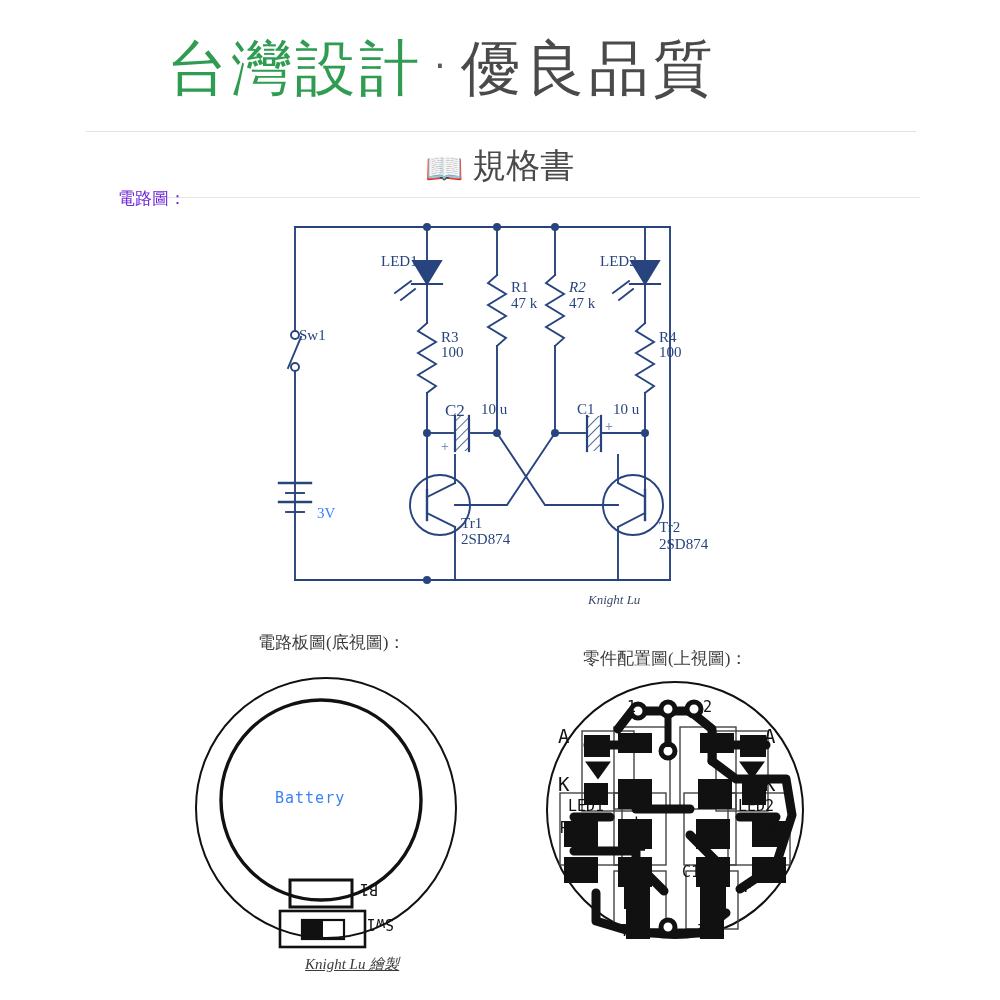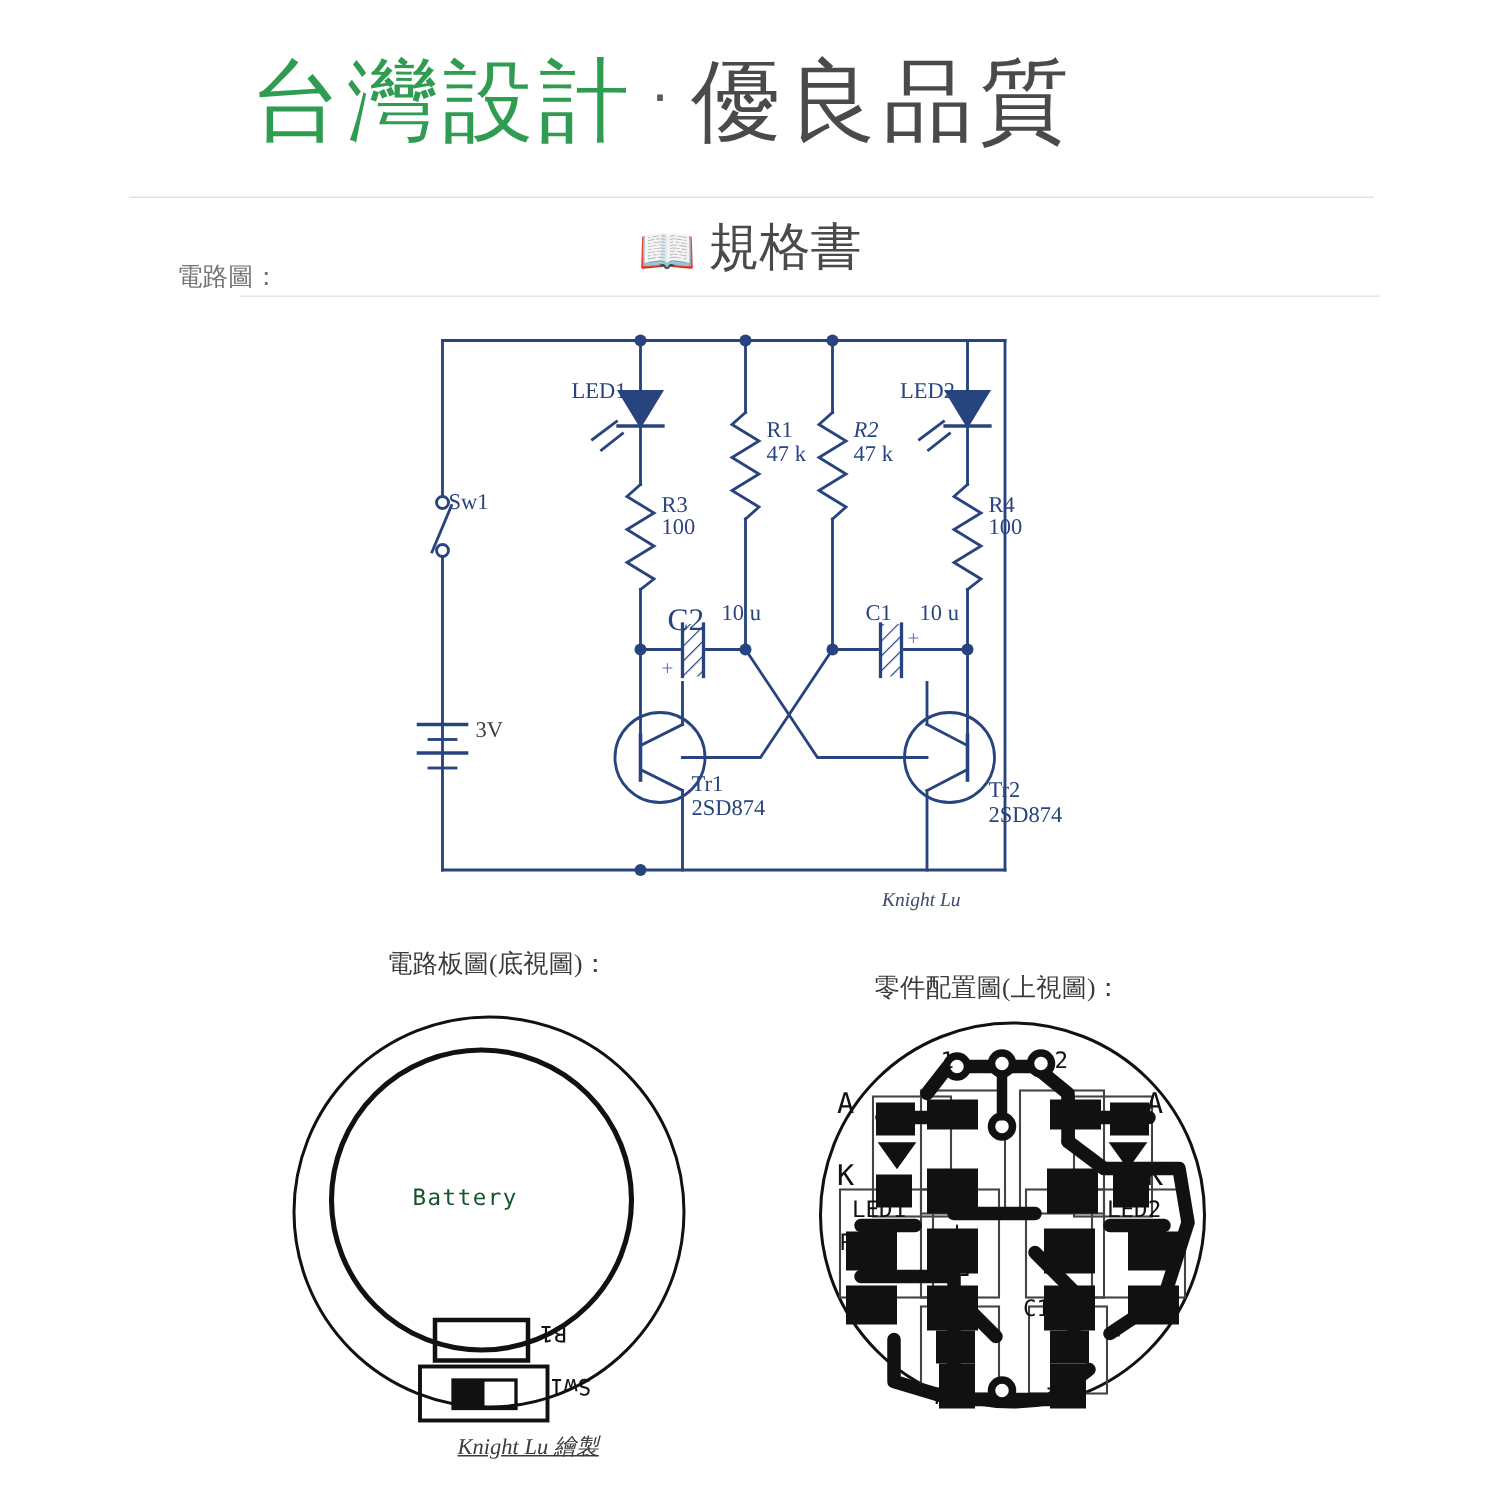--- a/index.html
+++ b/index.html
@@ -66,24 +66,24 @@
     left: 160px;
     top: 197px;
     width: 760px;
     height: 1px;
     background: #e6e6e6;
   }
 
   .label-circuit {
     position: absolute;
     left: 118px;
-    top: 174px;
+    top: 188px;
     font-size: 17px;
     line-height: 22px;
-    color: #737373;
+    color: #6d28d9;
     white-space: nowrap;
     font-family: "Liberation Serif", "DejaVu Serif", serif;
   }
 
   
   .cap {
     position: absolute;
     font-size: 17px;
     line-height: 22px;
     color: #3b3b3b;
@@ -236,38 +236,38 @@
     <circle cx="172" cy="375" r="4"></circle>
   </g>
 
   <g fill="#ffffff" stroke="#28447e" stroke-width="1.9">
     <circle cx="40" cy="130" r="4"></circle>
     <circle cx="40" cy="162" r="4"></circle>
   </g>
 </svg>
 
   <div style="position:absolute;left:44px;top:122px;font-size:15px;color:#28447e;">Sw1</div>
-  <div style="position:absolute;left:62px;top:274px;font-size:15px;color:#404040;">3V</div>
+  <div style="position:absolute;left:62px;top:300px;font-size:15px;color:#3b82f6;">3V</div>
 
   <div style="position:absolute;left:126px;top:48px;font-size:15px;color:#28447e;">LED1</div>
   <div style="position:absolute;left:345px;top:48px;font-size:15px;color:#28447e;">LED2</div>
 
   <div style="position:absolute;left:186px;top:124px;font-size:15px;color:#28447e;">R3</div>
   <div style="position:absolute;left:186px;top:139px;font-size:15px;color:#28447e;">100</div>
 
   <div style="position:absolute;left:256px;top:74px;font-size:15px;color:#28447e;">R1</div>
   <div style="position:absolute;left:256px;top:90px;font-size:15px;color:#28447e;">47 k</div>
 
   <div style="position:absolute;left:314px;top:74px;font-size:15px;color:#28447e;font-style:italic;">R2</div>
   <div style="position:absolute;left:314px;top:90px;font-size:15px;color:#28447e;">47 k</div>
 
   <div style="position:absolute;left:404px;top:124px;font-size:15px;color:#28447e;">R4</div>
   <div style="position:absolute;left:404px;top:139px;font-size:15px;color:#28447e;">100</div>
 
-  <div style="position:absolute;left:190px;top:196px;font-size:21px;color:#28447e;">C2</div>
+  <div style="position:absolute;left:190px;top:196px;font-size:17px;color:#28447e;">C2</div>
   <div style="position:absolute;left:226px;top:196px;font-size:15px;color:#28447e;">10 u</div>
   <div style="position:absolute;left:186px;top:234px;font-size:14px;color:#5a74ad;">+</div>
 
   <div style="position:absolute;left:322px;top:196px;font-size:15px;color:#28447e;">C1</div>
   <div style="position:absolute;left:358px;top:196px;font-size:15px;color:#28447e;">10 u</div>
   <div style="position:absolute;left:350px;top:214px;font-size:14px;color:#5a74ad;">+</div>
 
   <div style="position:absolute;left:206px;top:310px;font-size:15px;color:#28447e;">Tr1</div>
   <div style="position:absolute;left:206px;top:326px;font-size:15px;color:#28447e;">2SD874</div>
 
@@ -288,21 +288,21 @@
 
     <circle cx="136" cy="125" r="100" stroke-width="3.4"></circle>
 
     <rect x="105" y="205" width="62" height="27" stroke-width="3"></rect>
 
     <rect x="95" y="236" width="85" height="36" stroke-width="2.6"></rect>
     <rect x="117" y="245" width="42" height="19" stroke-width="2.2"></rect>
   </g>
   <rect x="117" y="245" width="21" height="19" fill="#111111"></rect>
 </svg>
-  <div style="position:absolute;left:90px;top:114px;font-size:15px;color:#14532d;font-family:'DejaVu Sans Mono',monospace;letter-spacing:1px;">Battery</div>
+  <div style="position:absolute;left:90px;top:114px;font-size:15px;color:#3b82f6;font-family:'DejaVu Sans Mono',monospace;letter-spacing:1px;">Battery</div>
   <div style="position:absolute;left:175px;top:205px;font-size:15px;color:#111;transform:rotate(180deg);font-family:'DejaVu Sans Mono',monospace;">B1</div>
   <div style="position:absolute;left:182px;top:240px;font-size:15px;color:#111;transform:rotate(180deg);font-family:'DejaVu Sans Mono',monospace;">Sw1</div>
 </div>
 
 <div class="sig-pcb">Knight Lu 繪製</div>
 
 <div class="pcb-top">
 <svg width="270" height="280" viewBox="0 0 270 280">
   <circle cx="135" cy="135" r="128" fill="none" stroke="#111111" stroke-width="2"></circle>
 

